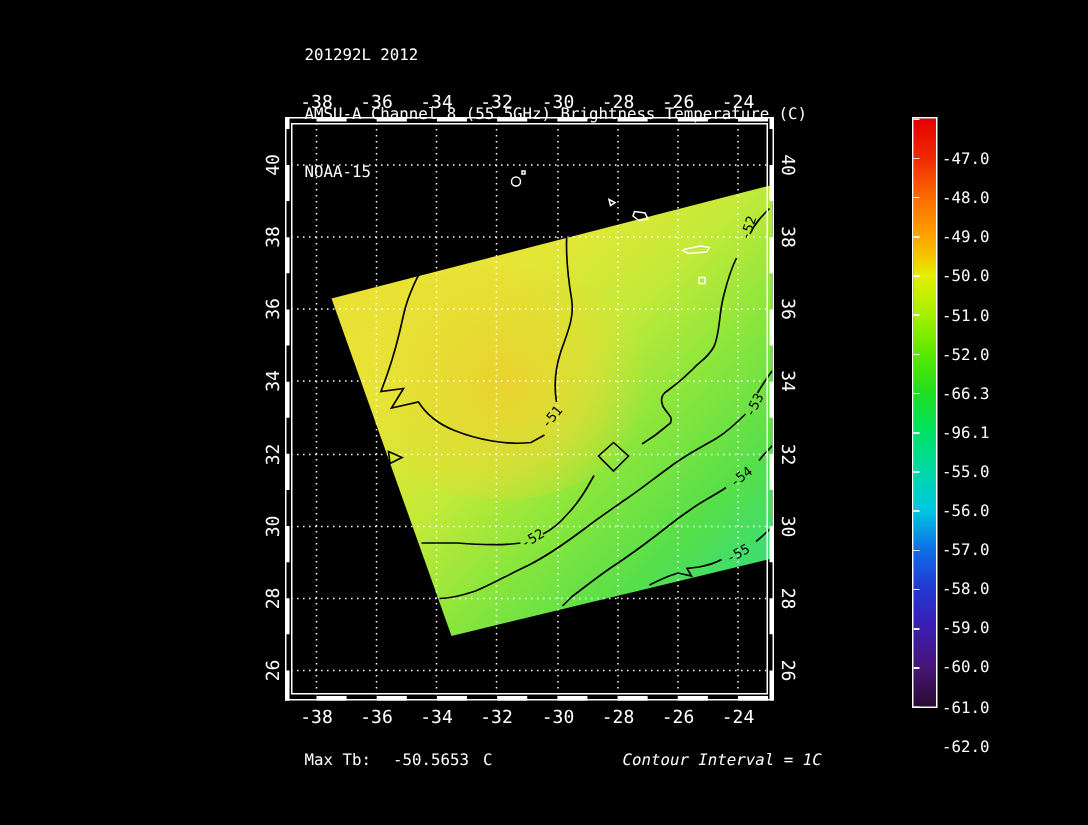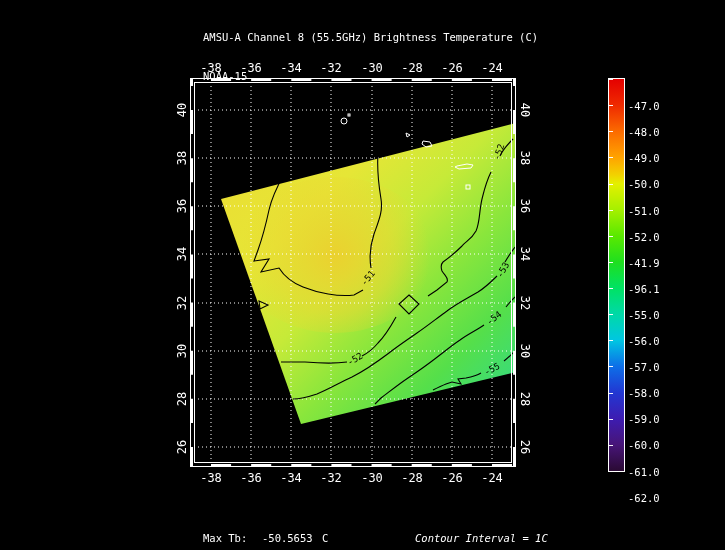--- a/index.html
+++ b/index.html
@@ -11,29 +11,30 @@
   .contour-label{fill:#000;font-family:"DejaVu Sans Mono","Liberation Mono",monospace;font-size:9px;}
   .colorbar{position:absolute;left:608px;top:78px;width:15px;height:392px;border:1px solid #fff;
     background:linear-gradient(to bottom,
       #e40000 0%,#ef2a00 6.7%,#fb6a00 13.3%,#ffa300 20%,#f2d200 24.5%,#e4f000 26.7%,
       #a6f000 33.3%,#5ae900 40%,#1fdf1f 46.7%,#00e263 53.3%,#00d9a7 60%,#00c6e2 66.7%,
       #0d6fe8 73.3%,#2237d2 80%,#3d1cb1 86.7%,#471578 93.3%,#2a0a33 100%);}
   .colorbar-ticks{position:absolute;left:0;top:0;width:4px;height:100%;
     background:repeating-linear-gradient(to bottom,rgba(255,255,255,.95) 0 1px,transparent 1px 26.13px);}
   .cb-label{position:absolute;left:628px;width:44px;color:#fff;font-size:10.5px;line-height:14px;margin-top:28px;}
   .footer{position:absolute;top:501px;left:0;width:725px;color:#fff;font-size:10.5px;}
-  .footer span{position:absolute;white-space:pre;margin-top:31px;}
+  .footer span{position:absolute;white-space:pre;}
   .f-label{left:203px;} .f-value{left:262px;} .f-unit{left:322px;} .f-contour{left:415px;font-style:italic;}
 </style>
 </head>
 <body>
 
 <div class="stage">
 
   <div class="title-block">
+    <div>201292L 2012</div>
     <div>AMSU-A Channel 8 (55.5GHz) Brightness Temperature (C)</div>
     <div>NOAA-15</div>
   </div>
 
   <svg class="map-svg" width="725" height="550" viewBox="0 0 725 550">
     <defs>
       <linearGradient id="swathGrad" gradientUnits="userSpaceOnUse" x1="260" y1="150" x2="540" y2="430">
         <stop offset="0" stop-color="#eadf33"></stop>
         <stop offset="0.20" stop-color="#e6e636"></stop>
         <stop offset="0.38" stop-color="#c6ea38"></stop>
@@ -170,21 +171,21 @@
 
   <div class="colorbar">
     <div class="colorbar-ticks"></div>
   </div>
   <span class="cb-label" style="top:71px">-47.0</span>
   <span class="cb-label" style="top:97px">-48.0</span>
   <span class="cb-label" style="top:123px">-49.0</span>
   <span class="cb-label" style="top:149px">-50.0</span>
   <span class="cb-label" style="top:176px">-51.0</span>
   <span class="cb-label" style="top:202px">-52.0</span>
-  <span class="cb-label" style="top:228px">-41.9</span>
+  <span class="cb-label" style="top:228px">-66.3</span>
   <span class="cb-label" style="top:254px">-96.1</span>
   <span class="cb-label" style="top:280px">-55.0</span>
   <span class="cb-label" style="top:306px">-56.0</span>
   <span class="cb-label" style="top:332px">-57.0</span>
   <span class="cb-label" style="top:358px">-58.0</span>
   <span class="cb-label" style="top:384px">-59.0</span>
   <span class="cb-label" style="top:410px">-60.0</span>
   <span class="cb-label" style="top:437px">-61.0</span>
   <span class="cb-label" style="top:463px">-62.0</span>
 

